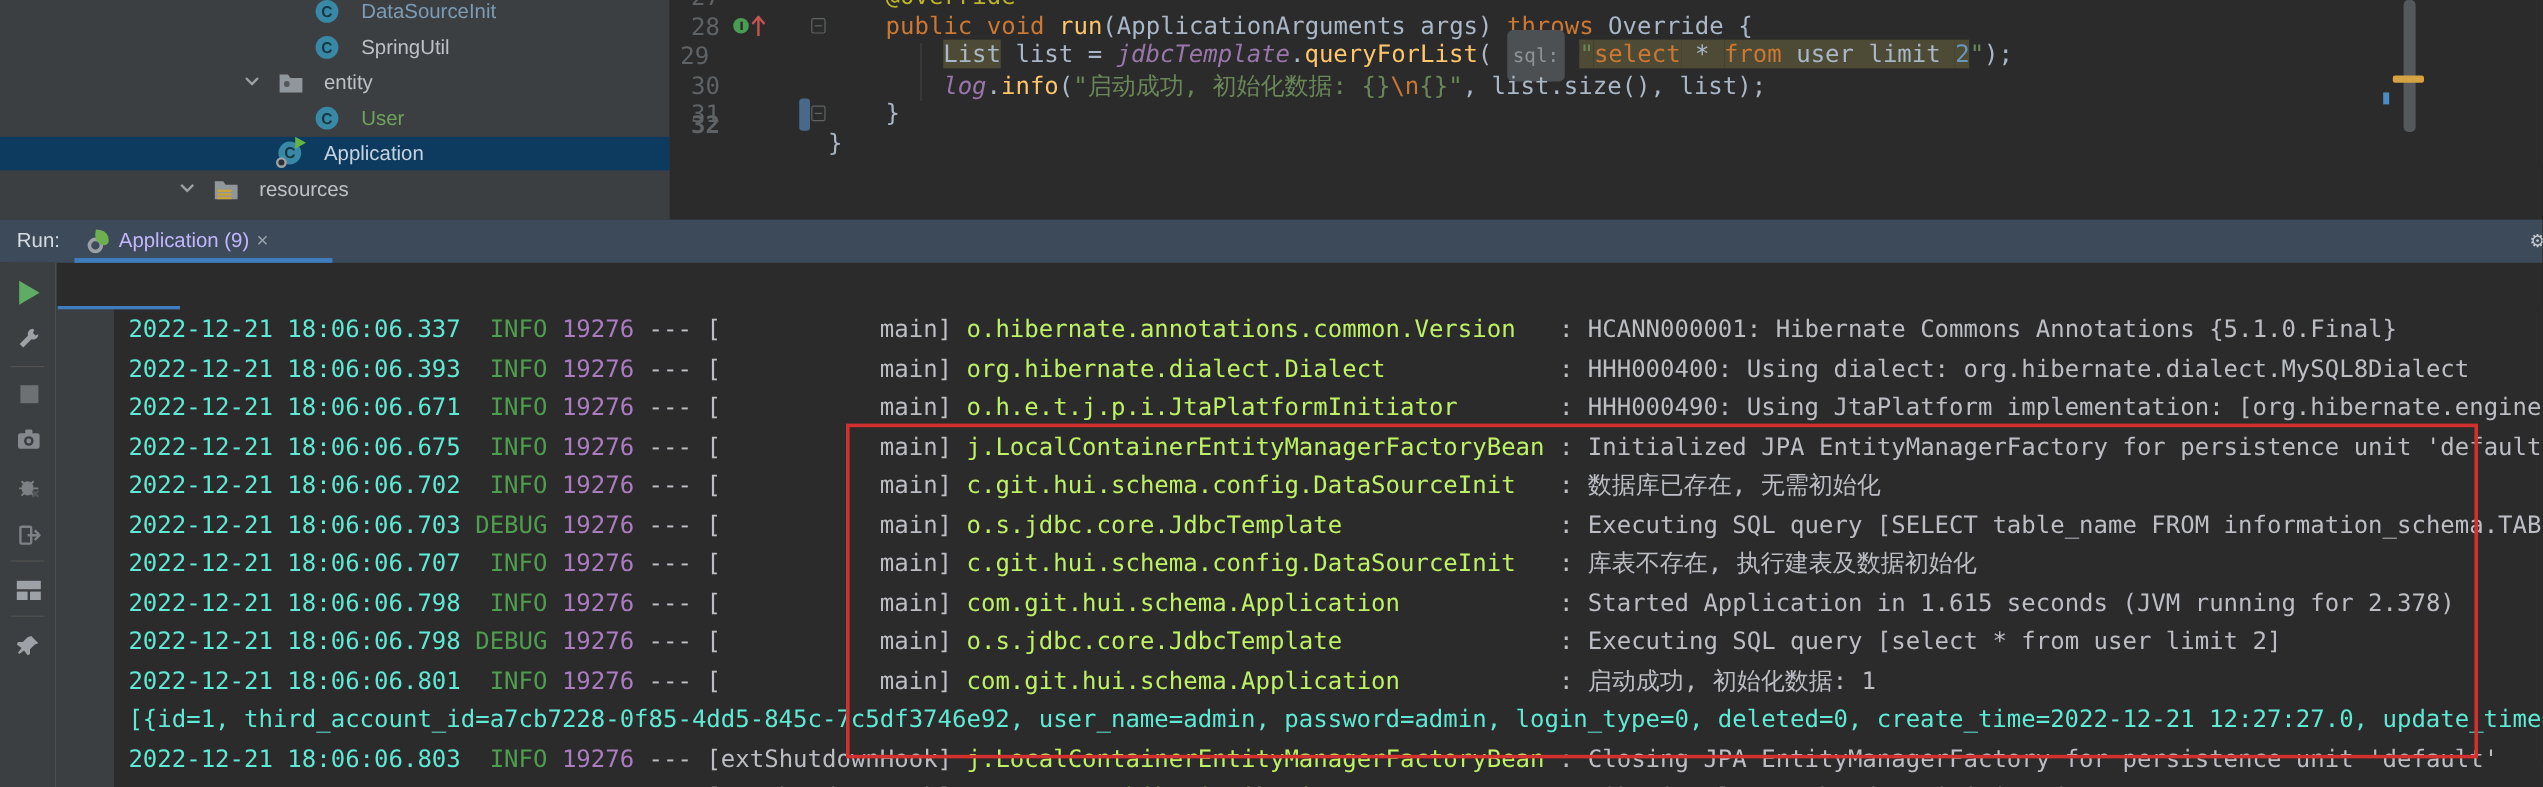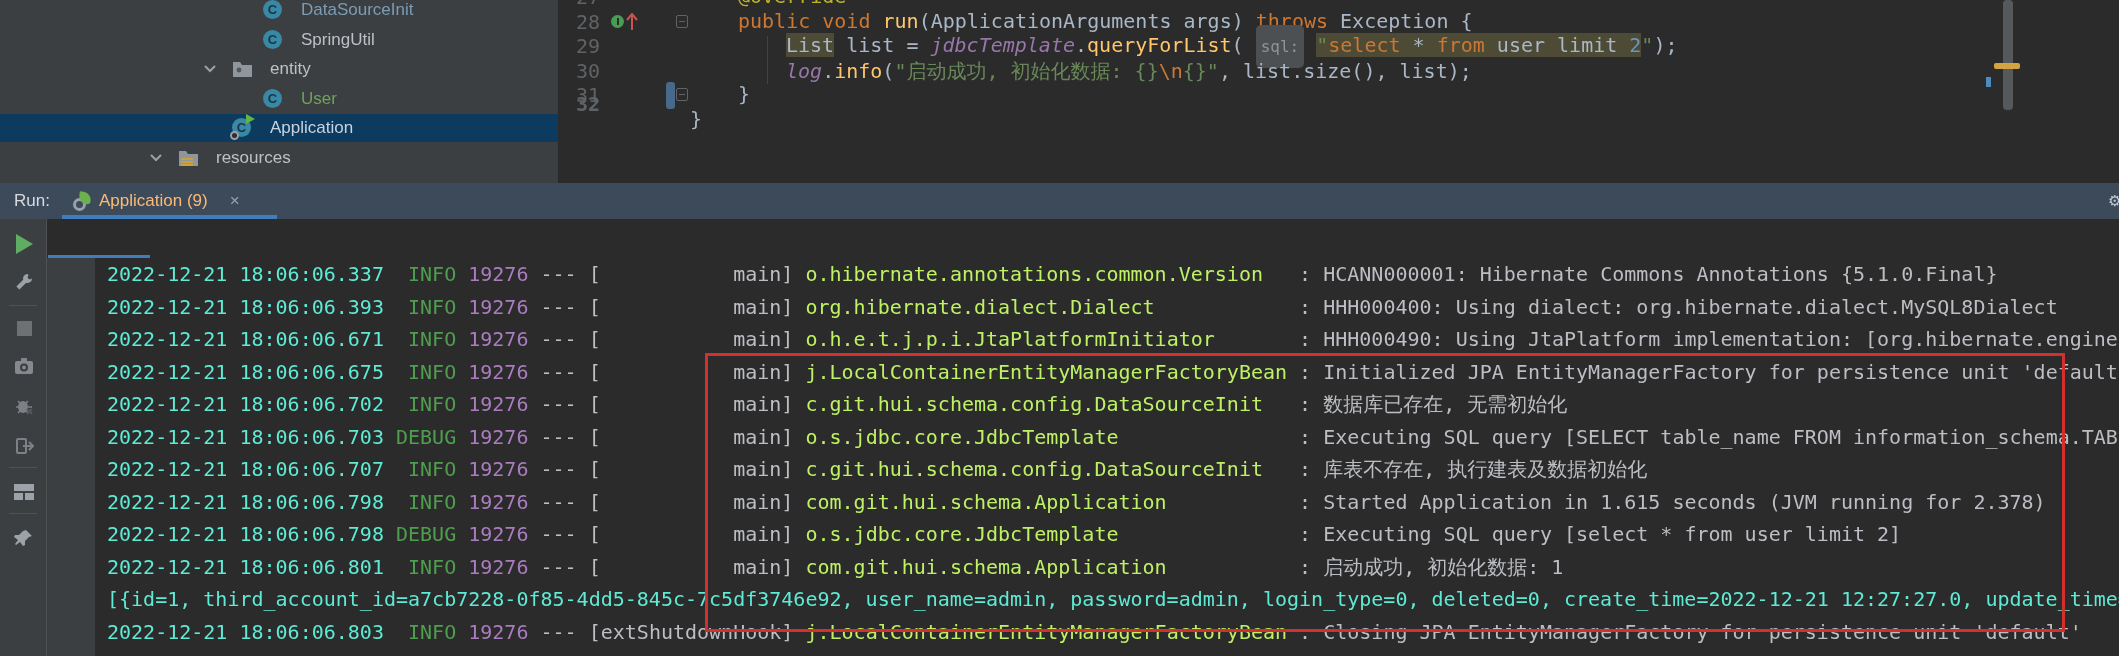--- a/index.html
+++ b/index.html
@@ -26,21 +26,21 @@
   .k{color:#cc7832;} .m{color:#ffc66b;} .f{color:#9876aa;font-style:italic;}
   .s{color:#6a8759;} .n{color:#6897bb;} .p{color:#a9b7c6;} .ann{color:#bbb529;}
   .bg{background:#4d4a36;}
   .hint{background:#4c5052;color:#8f9396;border-radius:5px;padding:12px 5px;font-size:16px;}
   .foldbox{position:absolute;width:12px;height:13px;border:1px solid #5f6366;border-radius:2px;box-sizing:border-box;}
   .foldbox span{position:absolute;left:2px;right:2px;top:5px;border-top:1px solid #5f6366;}
   
   #runheader{position:absolute;left:0;top:183px;width:2119px;height:36px;background:#3c4a5a;}
   #runlabel{position:absolute;left:14px;top:8px;font-size:17px;color:#d6dbe0;}
   #runtab{position:absolute;left:62px;top:0;height:36px;display:flex;align-items:center;padding:0 10px;}
-  #runtabtitle{font-size:17px;color:#fdba74;margin:0 22px 0 8px;}
+  #runtabtitle{font-size:17px;color:#c4b5fd;margin:0 6px 0 8px;}
   #runtabclose{font-size:17px;color:#9aa3ab;}
   #runtabline{position:absolute;left:62px;top:32px;width:215px;height:4px;background:#3f7dbf;}
   
   #col1{position:absolute;left:0;top:219px;width:47px;height:437px;background:#3c3f41;border-right:1px solid #515151;box-sizing:border-box;}
   #leftedge{position:absolute;left:0;top:219px;width:7px;height:437px;background:#2d2f31;}
   #tabrow{position:absolute;left:47px;top:219px;width:2072px;height:39px;background:#3c3f41;}
   #col2{position:absolute;left:47px;top:258px;width:48px;height:398px;background:#3c3f41;}
   .viewtab{position:absolute;top:0;height:39px;display:flex;align-items:center;font-size:17px;color:#c7ccd1;}
   #consoleline{position:absolute;left:48px;top:255px;width:102px;height:3px;background:#3f7dbf;}
   .toolico{position:absolute;left:13px;width:22px;height:22px;display:flex;align-items:center;justify-content:center;}
@@ -124,22 +124,22 @@
         <div style="position: absolute; left: 53px; top: 12.6px; width: 30px; height: 18px;">
           <span style="position:absolute;left:0;top:2px;width:13px;height:13px;border-radius:50%;background:#499c54;"></span>
           <span style="position:absolute;left:5.5px;top:5px;width:2px;height:7px;background:#2b2b2b;"></span>
           <svg width="12" height="18" style="position:absolute;left:15px;top:0;" viewBox="0 0 12 18">
             <path d="M6 1v16M1 7l5-6 5 6" stroke="#c75450" stroke-width="2" fill="none"></path>
           </svg>
         </div>
         <div class="foldbox" style="left: 118px; top: 14.6px;">
           <span></span>
         </div>
-        <div class="eline mono" style="left: 180px; top: 8.6px;"><span class="k">public void </span><span class="m">run</span><span class="p">(ApplicationArguments args) </span><span class="k">throws </span><span class="p">Exception {</span></div>
-        <div class="gnum mono" style="top: 34.2px;">29</div>
+        <div class="eline mono" style="left: 180px; top: 8.6px;"><span class="k">public void </span><span class="m">run</span><span class="p">(ApplicationArguments args) </span><span class="k">throws </span><span class="p">Override {</span></div>
+        <div class="gnum mono" style="top: 34.2px; text-align: center;">29</div>
         <div class="eline mono" style="left: 228px; top: 33.2px;"><span class="p bg">List</span><span class="p"> list = </span><span class="f">jdbcTemplate</span><span class="p">.</span><span class="m">queryForList</span><span class="p">( </span><span class="hint">sql:</span><span class="p"> </span><span class="s bg">"</span><span class="k bg">select</span><span class="p bg"> * </span><span class="k bg">from</span><span class="p bg"> user limit </span><span class="n bg">2</span><span class="s">"</span><span class="p">);</span></div>
         <div class="gnum mono" style="top: 58.8px;">30</div>
         <div class="eline mono" style="left: 228px; top: 57.8px;"><span class="f">log</span><span class="p">.</span><span class="m">info</span><span class="p">(</span><span class="s">"启动成功, 初始化数据: {}</span><span class="k">\n</span><span class="s">{}"</span><span class="p">, list.size(), list);</span></div>
         <div class="gnum mono" style="top: 83.4px;">31</div>
         <div class="foldbox" style="left: 118px; top: 88.4px;">
           <span></span>
         </div>
         <div class="eline mono" style="left: 180px; top: 82.4px;"><span class="p">}</span></div>
         <div class="gnum mono" style="top: 92px; font-weight: bold;">32</div>
         <div class="eline mono" style="left: 132px; top: 107px;"><span class="p">}</span></div>

